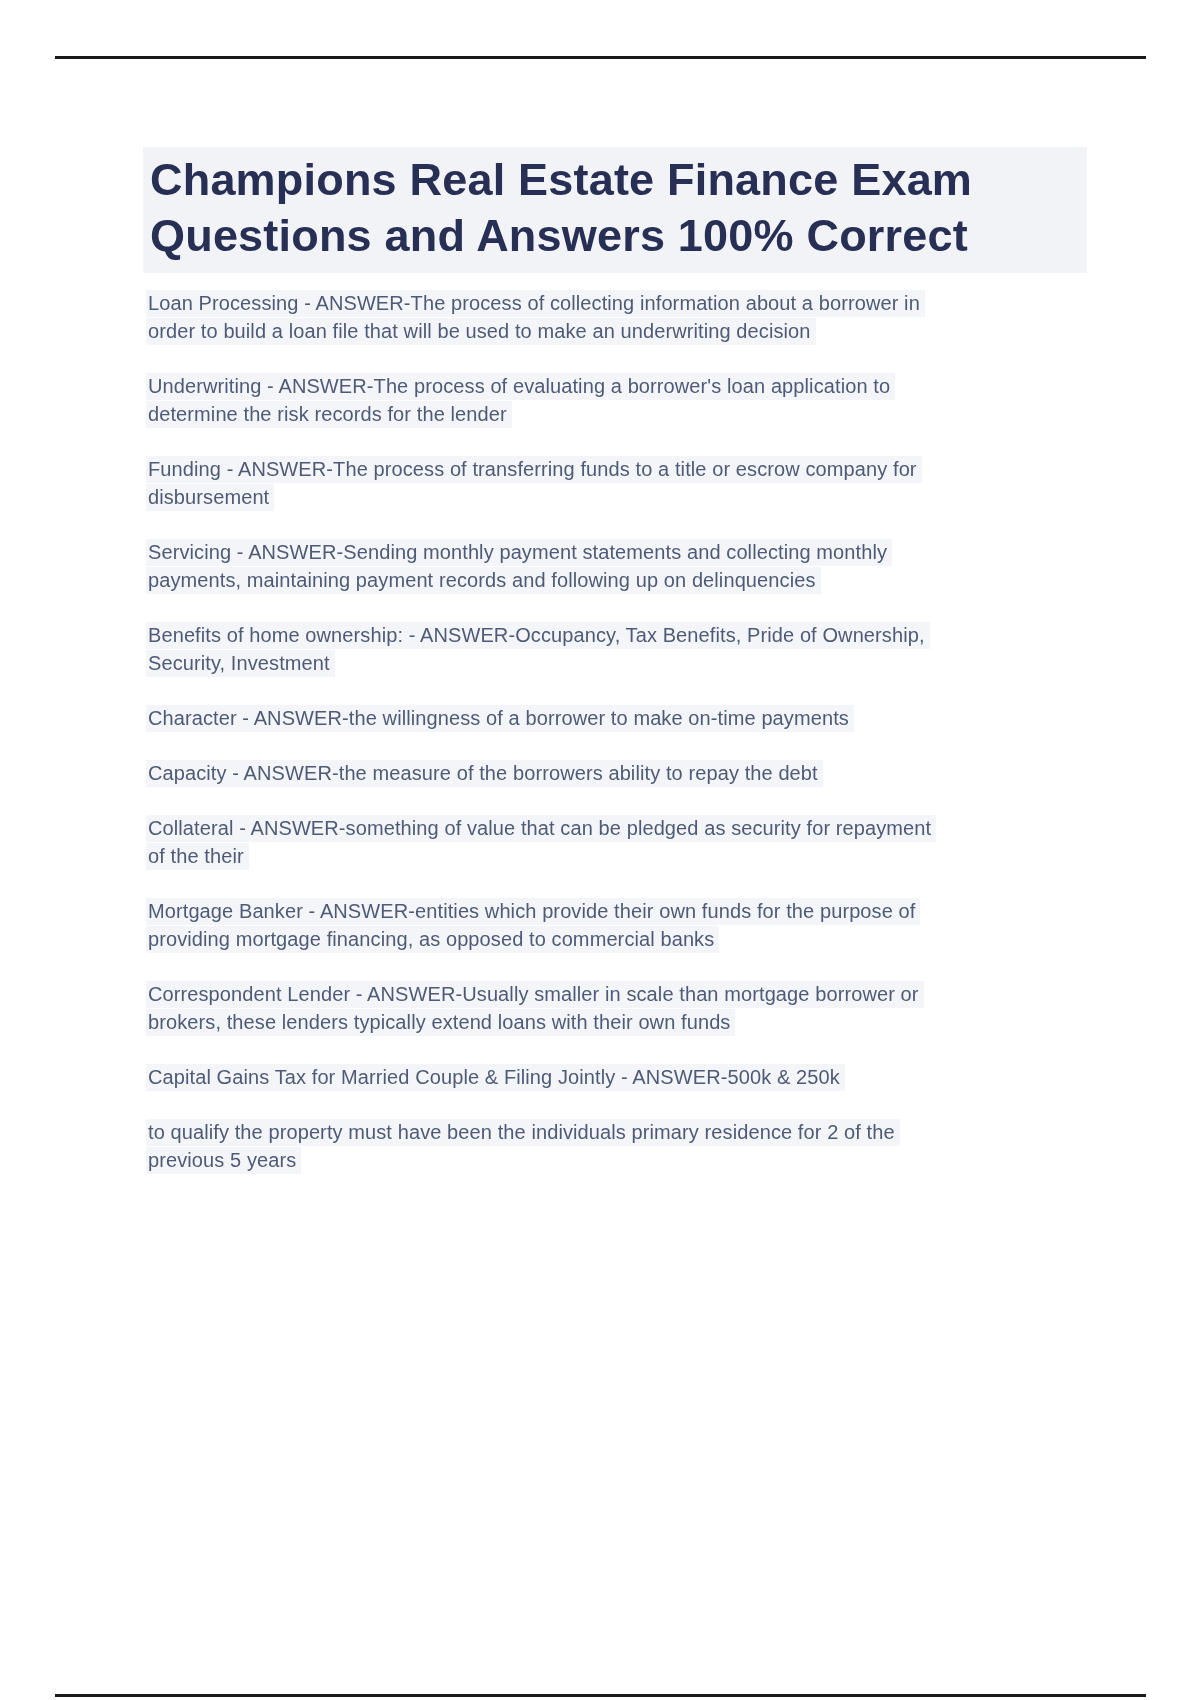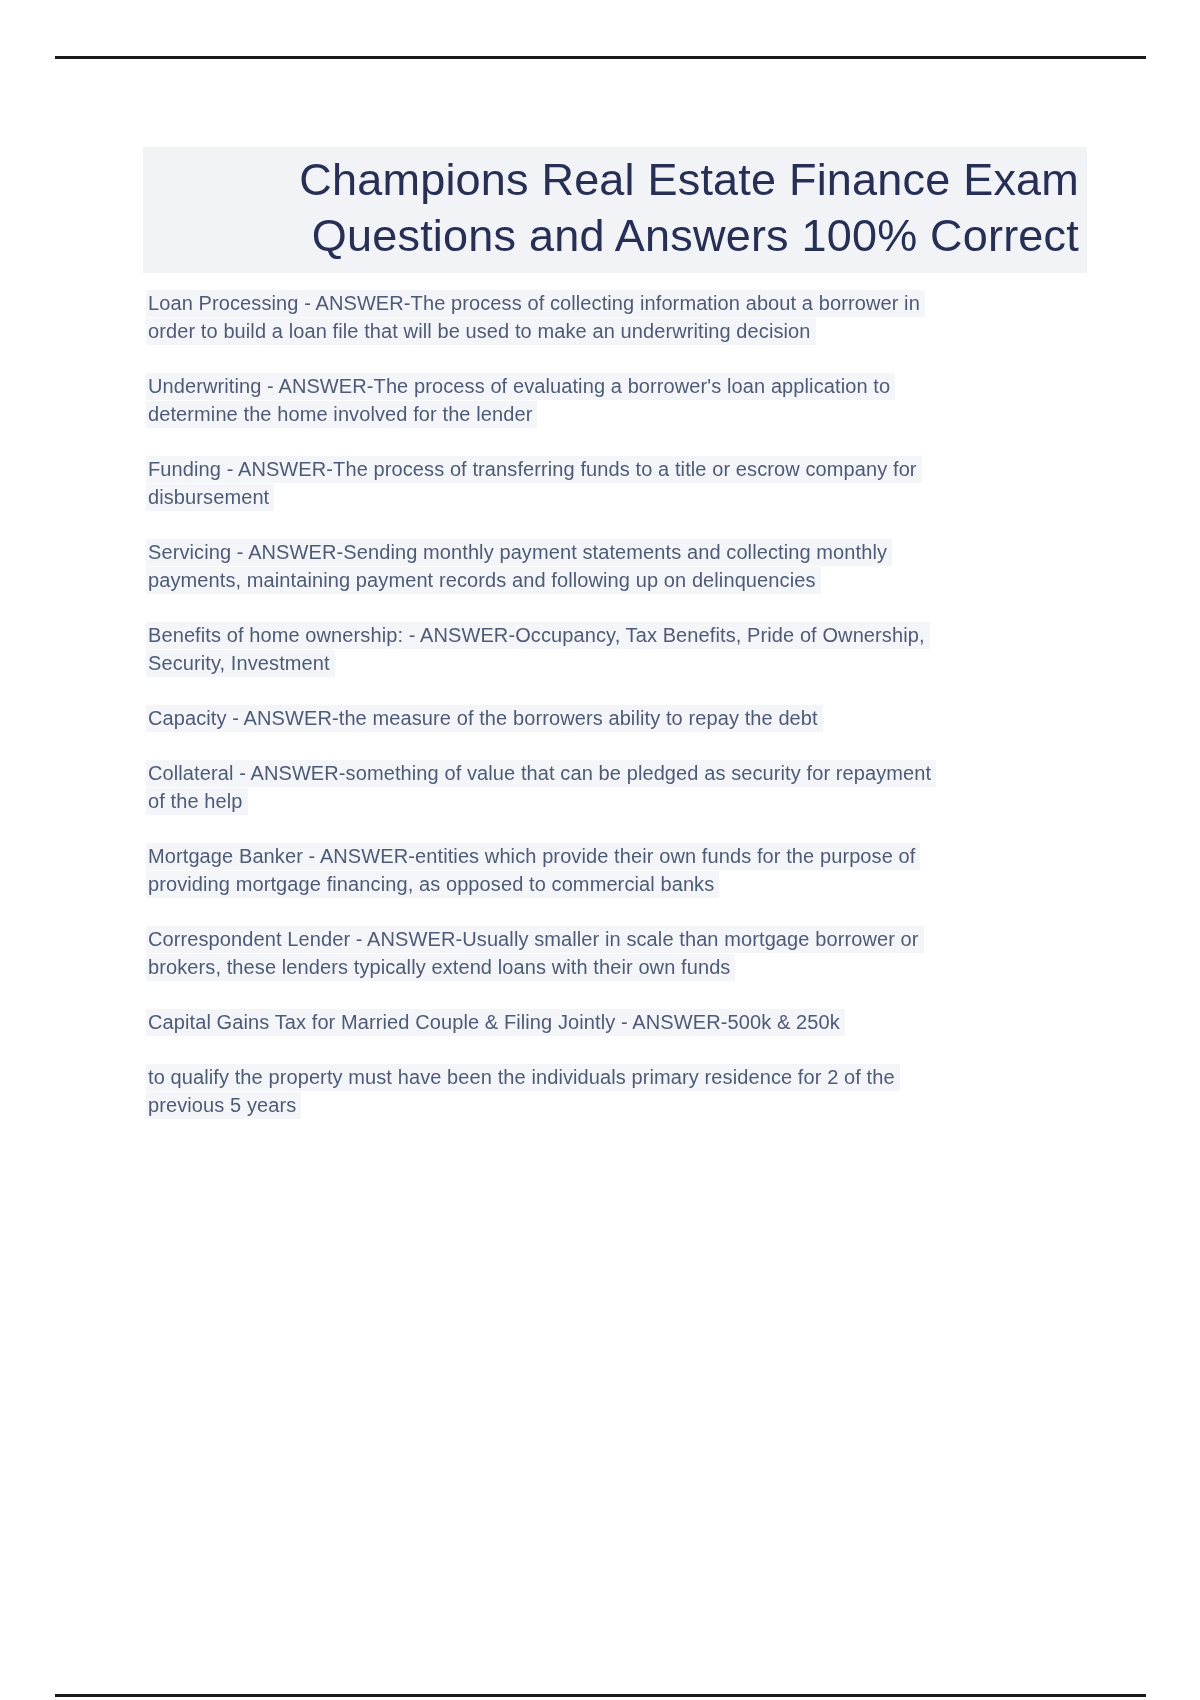--- a/index.html
+++ b/index.html
@@ -33,23 +33,22 @@
 
   .doc-title {
     box-sizing: border-box;
     width: 944px;
     margin: 0 0 16px -5px;
     padding: 5px 8px 9px 7px;
     background: #f2f3f6;
     color: #272f55;
     font-size: 45px;
     line-height: 56px;
-    font-weight: normal;
+    font-weight: bold;
     letter-spacing: 0.2px;
-    text-align: right;
   }
   .doc-title .t-line { display: block; white-space: nowrap; }
 
   .qa {
     margin: 0 0 27px 0;
     color: #4f5b76;
     font-size: 20px;
     line-height: 28px;
     letter-spacing: 0.1px;
   }
@@ -65,26 +64,27 @@
 
 <div class="rule top"></div>
 
 <div class="content">
   <h1 class="doc-title">
     <span class="t-line">Champions Real Estate Finance Exam</span>
     <span class="t-line">Questions and Answers 100% Correct</span>
   </h1>
   <div id="paragraphs">
       <p class="qa"><span class="hl">Loan Processing - ANSWER-The process of collecting information about a borrower in</span><br><span class="hl">order to build a loan file that will be used to make an underwriting decision</span></p>
-      <p class="qa"><span class="hl">Underwriting - ANSWER-The process of evaluating a borrower's loan application to</span><br><span class="hl">determine the home involved for the lender</span></p>
+      <p class="qa"><span class="hl">Underwriting - ANSWER-The process of evaluating a borrower's loan application to</span><br><span class="hl">determine the risk records for the lender</span></p>
       <p class="qa"><span class="hl">Funding - ANSWER-The process of transferring funds to a title or escrow company for</span><br><span class="hl">disbursement</span></p>
       <p class="qa"><span class="hl">Servicing - ANSWER-Sending monthly payment statements and collecting monthly</span><br><span class="hl">payments, maintaining payment records and following up on delinquencies</span></p>
       <p class="qa"><span class="hl">Benefits of home ownership: - ANSWER-Occupancy, Tax Benefits, Pride of Ownership,</span><br><span class="hl">Security, Investment</span></p>
+      <p class="qa"><span class="hl">Character - ANSWER-the willingness of a borrower to make on-time payments</span></p>
       <p class="qa"><span class="hl">Capacity - ANSWER-the measure of the borrowers ability to repay the debt</span></p>
-      <p class="qa"><span class="hl">Collateral - ANSWER-something of value that can be pledged as security for repayment</span><br><span class="hl">of the help</span></p>
+      <p class="qa"><span class="hl">Collateral - ANSWER-something of value that can be pledged as security for repayment</span><br><span class="hl">of the their</span></p>
       <p class="qa"><span class="hl">Mortgage Banker - ANSWER-entities which provide their own funds for the purpose of</span><br><span class="hl">providing mortgage financing, as opposed to commercial banks</span></p>
       <p class="qa"><span class="hl">Correspondent Lender - ANSWER-Usually smaller in scale than mortgage borrower or</span><br><span class="hl">brokers, these lenders typically extend loans with their own funds</span></p>
       <p class="qa"><span class="hl">Capital Gains Tax for Married Couple &amp; Filing Jointly - ANSWER-500k &amp; 250k</span></p>
       <p class="qa"><span class="hl">to qualify the property must have been the individuals primary residence for 2 of the</span><br><span class="hl">previous 5 years</span></p>
     </div>
 </div>
 
 <div class="rule bottom"></div>
 
 </body></html>

